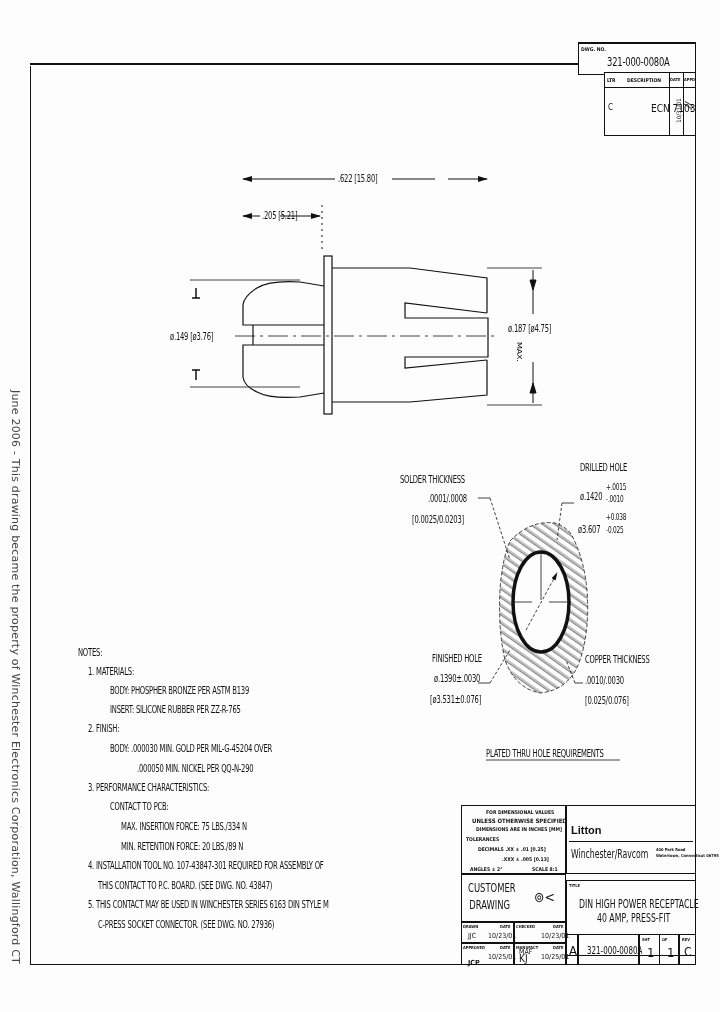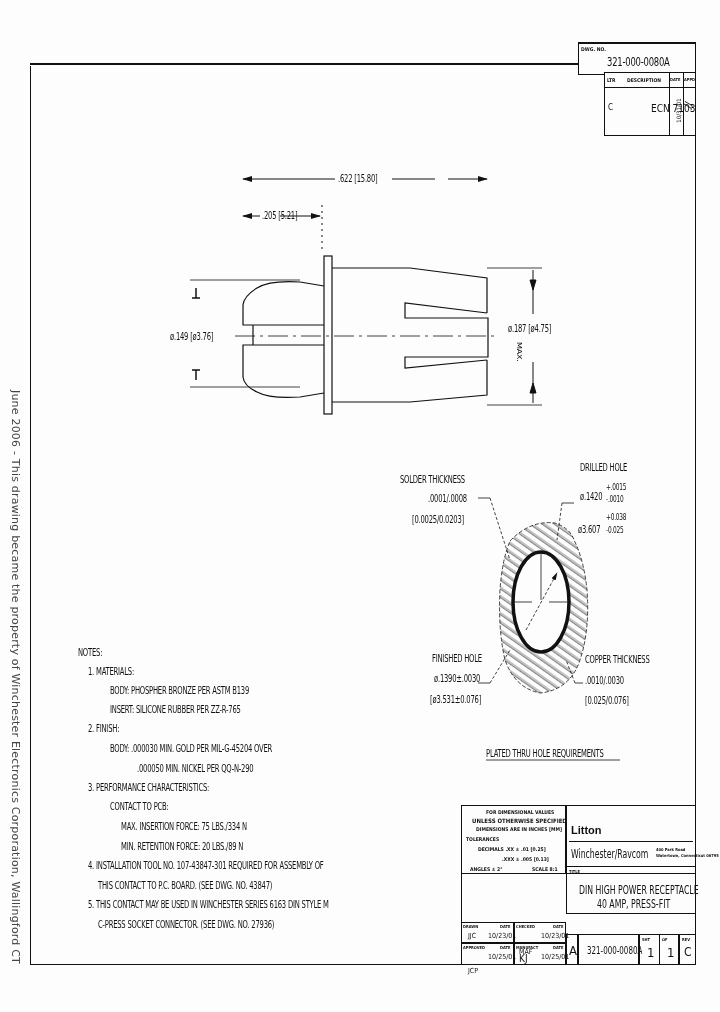--- a/index.html
+++ b/index.html
@@ -193,43 +193,47 @@
   </div>
 
   <div class="cell" style="left:104px;top:0;width:129px;height:68px;border-top:none;border-right:none;">
     <span class="abs" style="left:4px;top:18px;font-size:11px;font-weight:bold;font-family:'Liberation Sans',sans-serif;">Litton</span>
     <div class="abs" style="left:2px;top:35px;width:124px;border-top:1px solid #111;"></div>
     <span class="abs narrow" style="left:4px;top:41px;font-size:12px;white-space:nowrap;transform-origin:left top;">Winchester/Ravcom</span>
     <span class="lbl" style="left:89px;top:41px;font-size:4px;">400 Park Road</span>
     <span class="lbl" style="left:89px;top:47px;font-size:4px;">Watertown, Connecticut 06795</span>
   </div>
 
-
-  <div class="cell" style="left:104px;top:60px;width:129px;height:48px;border-right:none;">
+  <div class="cell" style="left:0;top:68px;width:104px;height:48px;border-left:none;">
+    <span class="abs narrow" style="left:6px;top:4px;font-size:13px;width:60px;white-space:normal;text-align:center;line-height:17px;transform-origin:left top;">CUSTOMER DRAWING</span>
+    <span class="abs" style="left:72px;top:14px;font-size:14px;">⊚&lt;</span>
+  </div>
+
+  <div class="cell" style="left:104px;top:74px;width:129px;height:76px;border-right:none;">
     <span class="lbl" style="left:2px;top:2px;font-size:4px;">TITLE</span>
     <span class="abs narrow" style="left:12px;top:16px;font-size:12px;white-space:nowrap;transform-origin:left top;">DIN HIGH POWER RECEPTACLE</span>
     <span class="abs narrow" style="left:30px;top:30px;font-size:12px;white-space:nowrap;transform-origin:left top;">40 AMP, PRESS-FIT</span>
   </div>
 
   <div class="cell" style="left:0;top:116px;width:52px;height:21px;border-left:none;">
     <span class="lbl" style="left:1px;top:1px;font-size:4px;">DRAWN</span>
     <span class="lbl" style="left:38px;top:1px;font-size:4px;">DATE</span>
     <span class="val" style="left:6px;top:9px;font-size:7px;">JJC</span>
     <span class="val" style="left:26px;top:9px;font-size:7px;">10/23/01</span>
   </div>
   <div class="cell" style="left:52px;top:116px;width:52px;height:21px;">
     <span class="lbl" style="left:1px;top:1px;font-size:4px;">CHECKED</span>
     <span class="lbl" style="left:38px;top:1px;font-size:4px;">DATE</span>
     <span class="val" style="left:4px;top:9px;font-size:7px;margin-top:16px;">MAF</span>
     <span class="val" style="left:26px;top:9px;font-size:7px;">10/23/01</span>
   </div>
   <div class="cell" style="left:0;top:137px;width:52px;height:21px;border-left:none;border-bottom:none;">
     <span class="lbl" style="left:1px;top:1px;font-size:4px;">APPROVED</span>
     <span class="lbl" style="left:38px;top:1px;font-size:4px;">DATE</span>
-    <span class="val" style="left:6px;top:23px;font-size:7px;">JCP</span>
+    <span class="val" style="left:6px;top:15px;font-size:7px;font-weight:bold;">JCP</span>
     <span class="val" style="left:26px;top:9px;font-size:7px;">10/25/01</span>
   </div>
   <div class="cell" style="left:52px;top:137px;width:52px;height:21px;border-bottom:none;">
     <span class="lbl" style="left:1px;top:1px;font-size:4px;">MANUFACT</span>
     <span class="lbl" style="left:38px;top:1px;font-size:4px;">DATE</span>
     <span class="val" style="left:4px;top:9px;font-size:10px;">KJ</span>
     <span class="val" style="left:26px;top:9px;font-size:7px;">10/25/01</span>
   </div>
 
   <div class="cell" style="left:104px;top:128px;width:12px;height:30px;border-bottom:none;">

